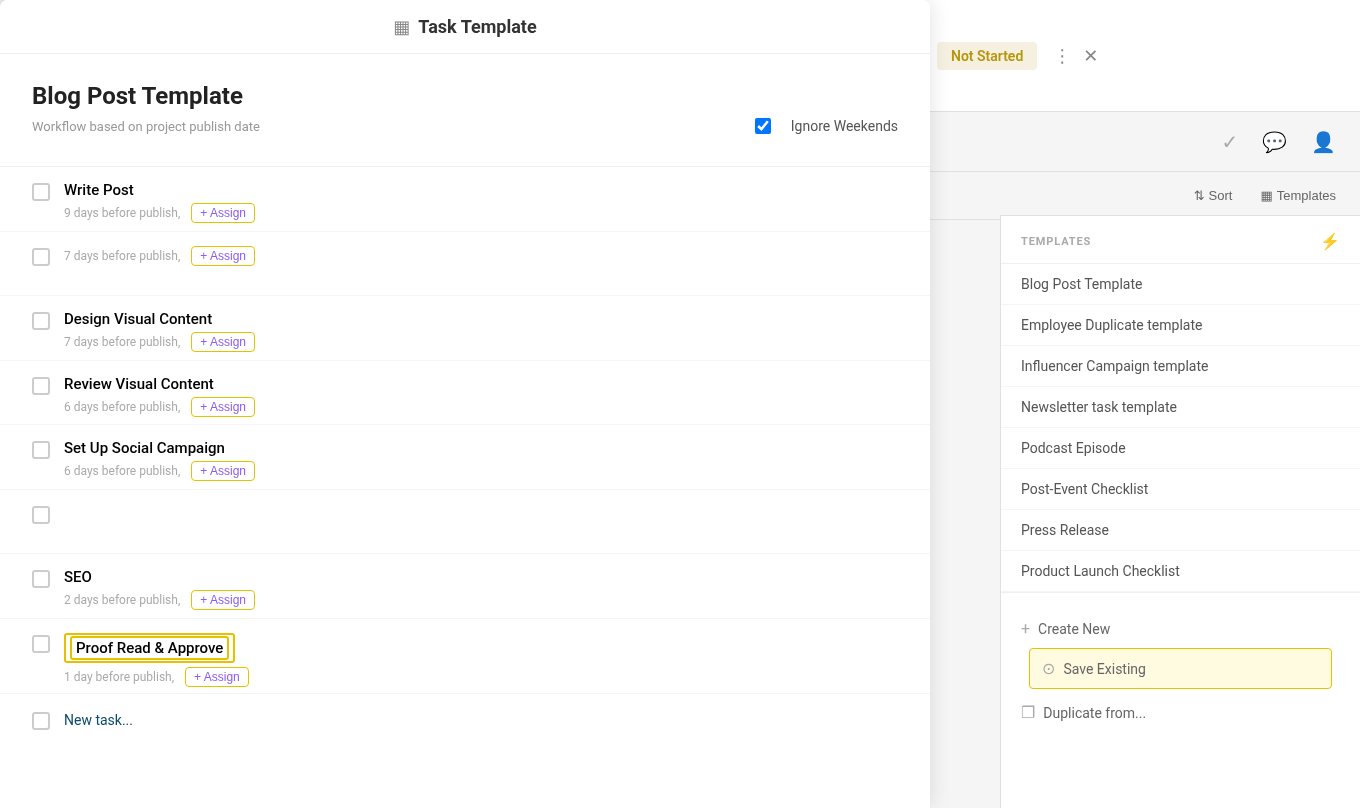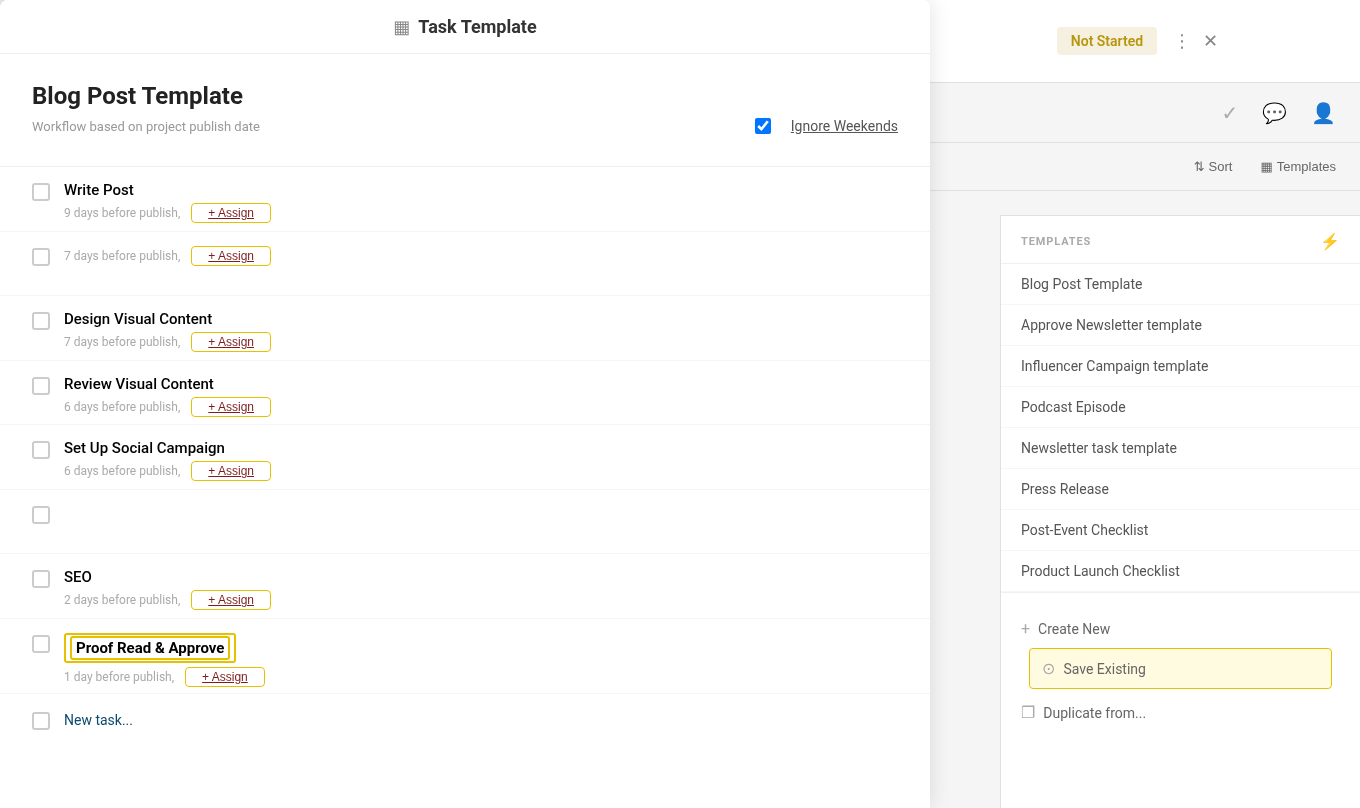--- a/index.html
+++ b/index.html
@@ -19,23 +19,23 @@
       width: 440px;
       height: 808px;
       background: #f5f5f5;
       border-left: 1px solid #ddd;
     }
 
     
     .bg-top-bar {
       display: flex;
       align-items: center;
-      justify-content: center;
+      justify-content: flex-start;
       padding: 0 16px;
-      height: 83px;
+      height: 112px;
       border-bottom: 1px solid #e0e0e0;
       background: #fff;
     }
 
     .status-badge {
       background: #f5f0e0;
       color: #b8960c;
       font-size: 14px;
       font-weight: 600;
       padding: 6px 14px;
@@ -215,21 +215,20 @@
       font-size: 13px;
       color: #999;
     }
 
     .ignore-weekends-row {
       display: flex;
       align-items: center;
       gap: 20px;
       font-size: 14px;
       color: #555;
-      text-decoration: underline;
     }
 
     .checkbox-ignore {
       width: 16px;
       height: 16px;
       cursor: pointer;
     }
 
     
     .tasks-area {
@@ -278,26 +277,25 @@
       display: flex;
       align-items: center;
       gap: 11px;
       flex-wrap: wrap;
     }
 
     .assign-btn {
       background: none;
       border: 1.5px solid #e6c100;
       border-radius: 4px;
-      color: #7f1d1d;
+      color: #8b5cf6;
       font-size: 12px;
-      padding: 2px 16px;
+      padding: 2px 8px;
       cursor: pointer;
       white-space: nowrap;
-      text-decoration: underline;
     }
 
     .highlighted-task .task-name {
       border: 2px solid #e6c100;
       display: inline-block;
       padding: 1px 4px;
       border-radius: 3px;
     }
 
     .new-task-row {
@@ -347,26 +345,26 @@
 </div>
 
 <div class="templates-panel">
   <div class="templates-panel-header">
     <span class="templates-title">TEMPLATES</span>
     <span class="lightning-icon">⚡</span>
   </div>
 
   <div>
     <div class="template-item">Blog Post Template</div>
-    <div class="template-item">Approve Newsletter template</div>
+    <div class="template-item">Employee Duplicate template</div>
     <div class="template-item">Influencer Campaign template</div>
+    <div class="template-item">Newsletter task template</div>
     <div class="template-item">Podcast Episode</div>
-    <div class="template-item">Newsletter task template</div>
+    <div class="template-item">Post-Event Checklist</div>
     <div class="template-item">Press Release</div>
-    <div class="template-item">Post-Event Checklist</div>
     <div class="template-item">Product Launch Checklist</div>
   </div>
 
   <div class="templates-actions">
     <div class="template-action-item">
       <span class="action-icon">+</span>
       <span>Create New</span>
     </div>
     <div class="template-action-item save-existing-item">
       <span class="action-icon">⊙</span>
@@ -465,21 +463,21 @@
           <span>2 days before publish,</span>
           <button class="assign-btn">+ Assign</button>
         </div>
       </div>
     </div>
 
     <div class="task-row highlighted-task">
       <div class="task-checkbox"></div>
       <div class="task-info">
         <div class="task-name">
-          <span style="border: 2px solid #e6c100; display: inline-block; padding: 1px 4px; border-radius: 3px; font-weight: bold;">Proof Read &amp; Approve</span>
+          <span style="border: 2px solid #e6c100; display: inline-block; padding: 1px 4px; border-radius: 3px;">Proof Read &amp; Approve</span>
         </div>
         <div class="task-meta">
           <span>1 day before publish,</span>
           <button class="assign-btn">+ Assign</button>
         </div>
       </div>
     </div>
 
     <div class="new-task-row">
       <div class="task-checkbox"></div>

